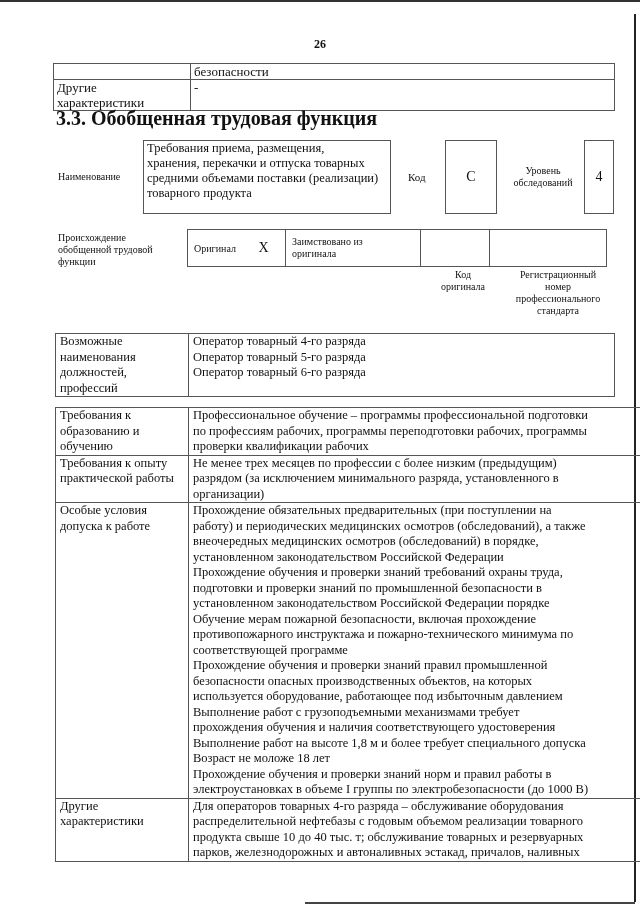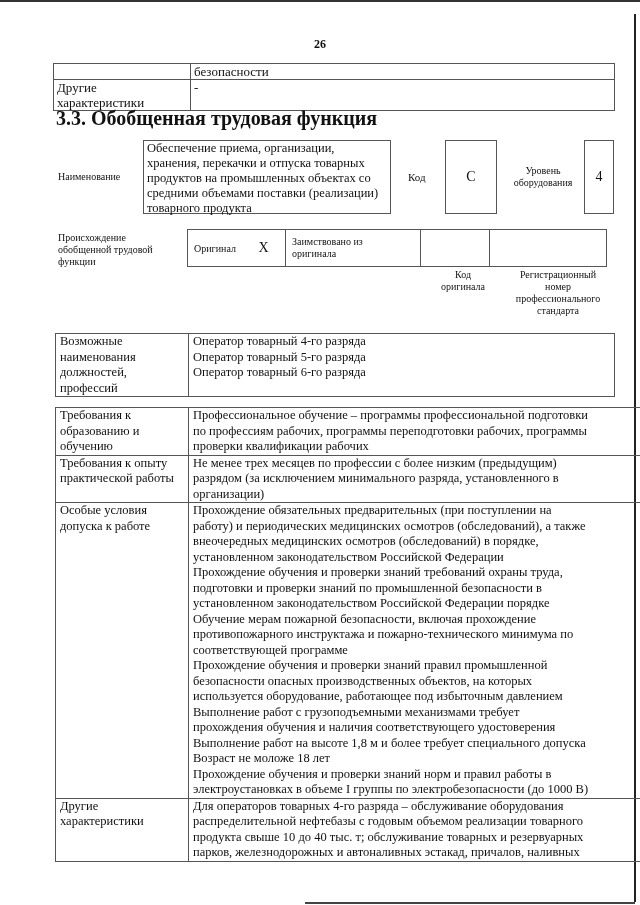--- a/index.html
+++ b/index.html
@@ -54,31 +54,30 @@
     <td class="c1">Другие характеристики</td>
     <td>-</td>
   </tr>
 </tbody>
   </table>
 
 <div class="section-title">3.3. Обобщенная трудовая функция</div>
 
 <div class="lbl" style="left:58px; top:171px;">Наименование</div>
 <div class="box name-box">
-  <span class="line">Обеспечение приема, организации,</span>
+  <span class="line">Требования приема, размещения,</span>
   <span class="line">хранения, перекачки и отпуска товарных</span>
-  <span class="line">продуктов на промышленных объектах со</span>
   <span class="line">средними объемами поставки (реализации)</span>
   <span class="line">товарного продукта</span>
 </div>
 <div class="lbl" style="left:408px; top:171px; font-size:11px;">Код</div>
 <div class="box code-box">C</div>
 <div class="lbl" style="left:505px; top:165px; width:76px; text-align:center;">
   <span class="line">Уровень</span>
-  <span class="line">оборудования</span>
+  <span class="line">обследований</span>
 </div>
 <div class="box lvl-box">4</div>
 
 <div class="lbl" style="left:58px; top:232px;">
   <span class="line">Происхождение</span>
   <span class="line">обобщенной трудовой</span>
   <span class="line">функции</span>
 </div>
 <table class="orig-table">
   <tbody>

